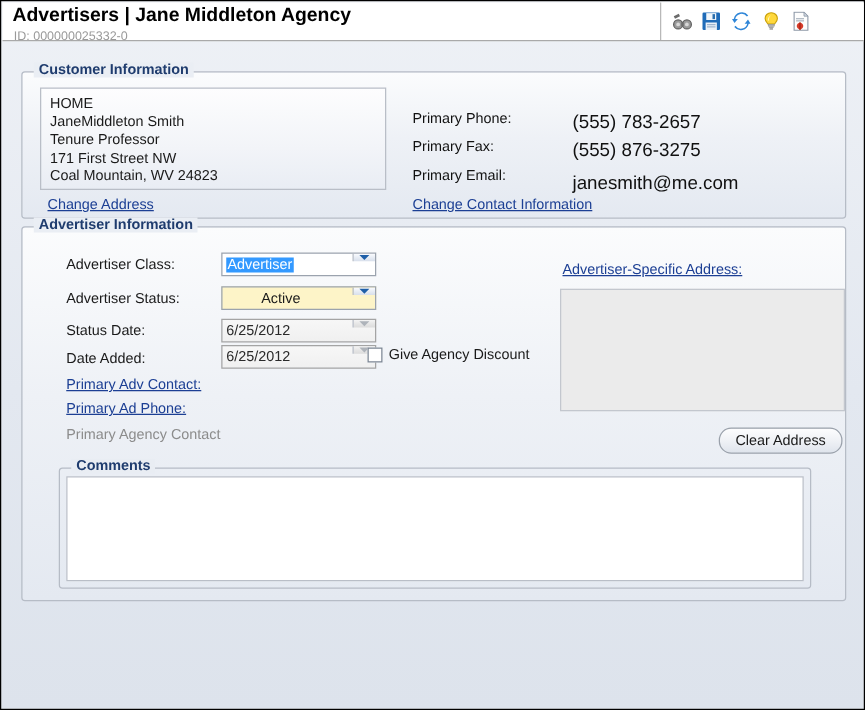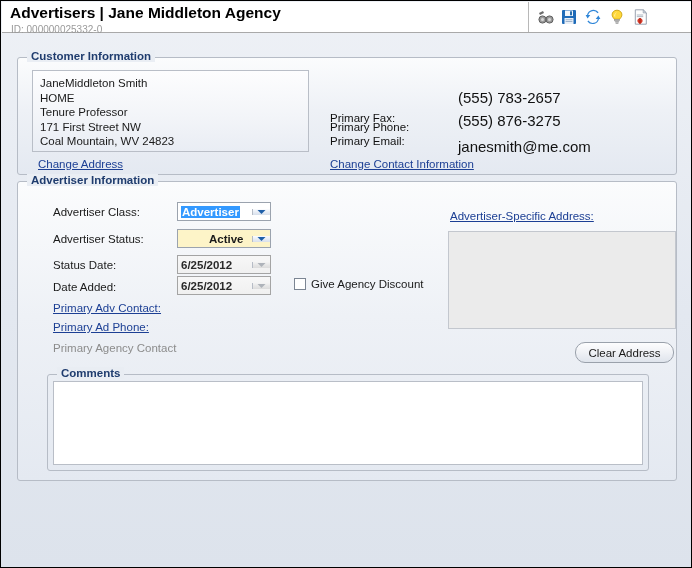--- a/index.html
+++ b/index.html
@@ -165,29 +165,28 @@
     position: absolute;
     font-size: 11.5px;
     color: #1a1a1a;
     white-space: nowrap;
     text-align: center;
   }
   .form-label.disabled { color: #8c8c8c; }
 
   .combo {
     position: absolute;
-    width: 94px;
+    width: 124px;
     height: 19px;
     box-sizing: border-box;
     border: 1px solid #9ba3ae;
     background: #ffffff;
     display: flex;
-    align-items: center;
+    align-items: flex-start;
     overflow: hidden;
-    font-weight: bold;
   }
   .combo .combo-text {
     flex: 1;
     font-size: 11.5px;
     color: #1a1a1a;
     padding: 2px 0 0 3px;
     white-space: nowrap;
     overflow: hidden;
     line-height: 15px;
   }
@@ -343,30 +342,30 @@
         <rect x="5.2" y="9.0" width="1.6" height="5.8" fill="#b82a1b"></rect>
       </svg>
     </div>
 
   </div>
 
   <div class="groupbox" id="customer-info-group">
     <div class="gb-title">Customer Information</div>
 
     <div id="address-display">
+      <div>HOME</div>
       <div>JaneMiddleton Smith</div>
-      <div>HOME</div>
       <div>Tenure Professor</div>
       <div>171 First Street NW</div>
       <div>Coal Mountain, WV 24823</div>
     </div>
 
     <div class="hyperlink" id="change-address-link">Change Address</div>
 
-    <div class="contact-row" style="top:31px;margin-top:32px;">Primary Phone:</div>
+    <div class="contact-row" style="top:31px;">Primary Phone:</div>
     <div class="contact-value" style="top:31px;">(555) 783-2657</div>
 
     <div class="contact-row" style="top:54px;">Primary Fax:</div>
     <div class="contact-value" style="top:54px;">(555) 876-3275</div>
 
     <div class="contact-row" style="top:77px;">Primary Email:</div>
     <div class="contact-value" style="top:80px;">janesmith@me.com</div>
 
     <div class="hyperlink" id="change-contact-link">Change Contact Information</div>
   </div>

